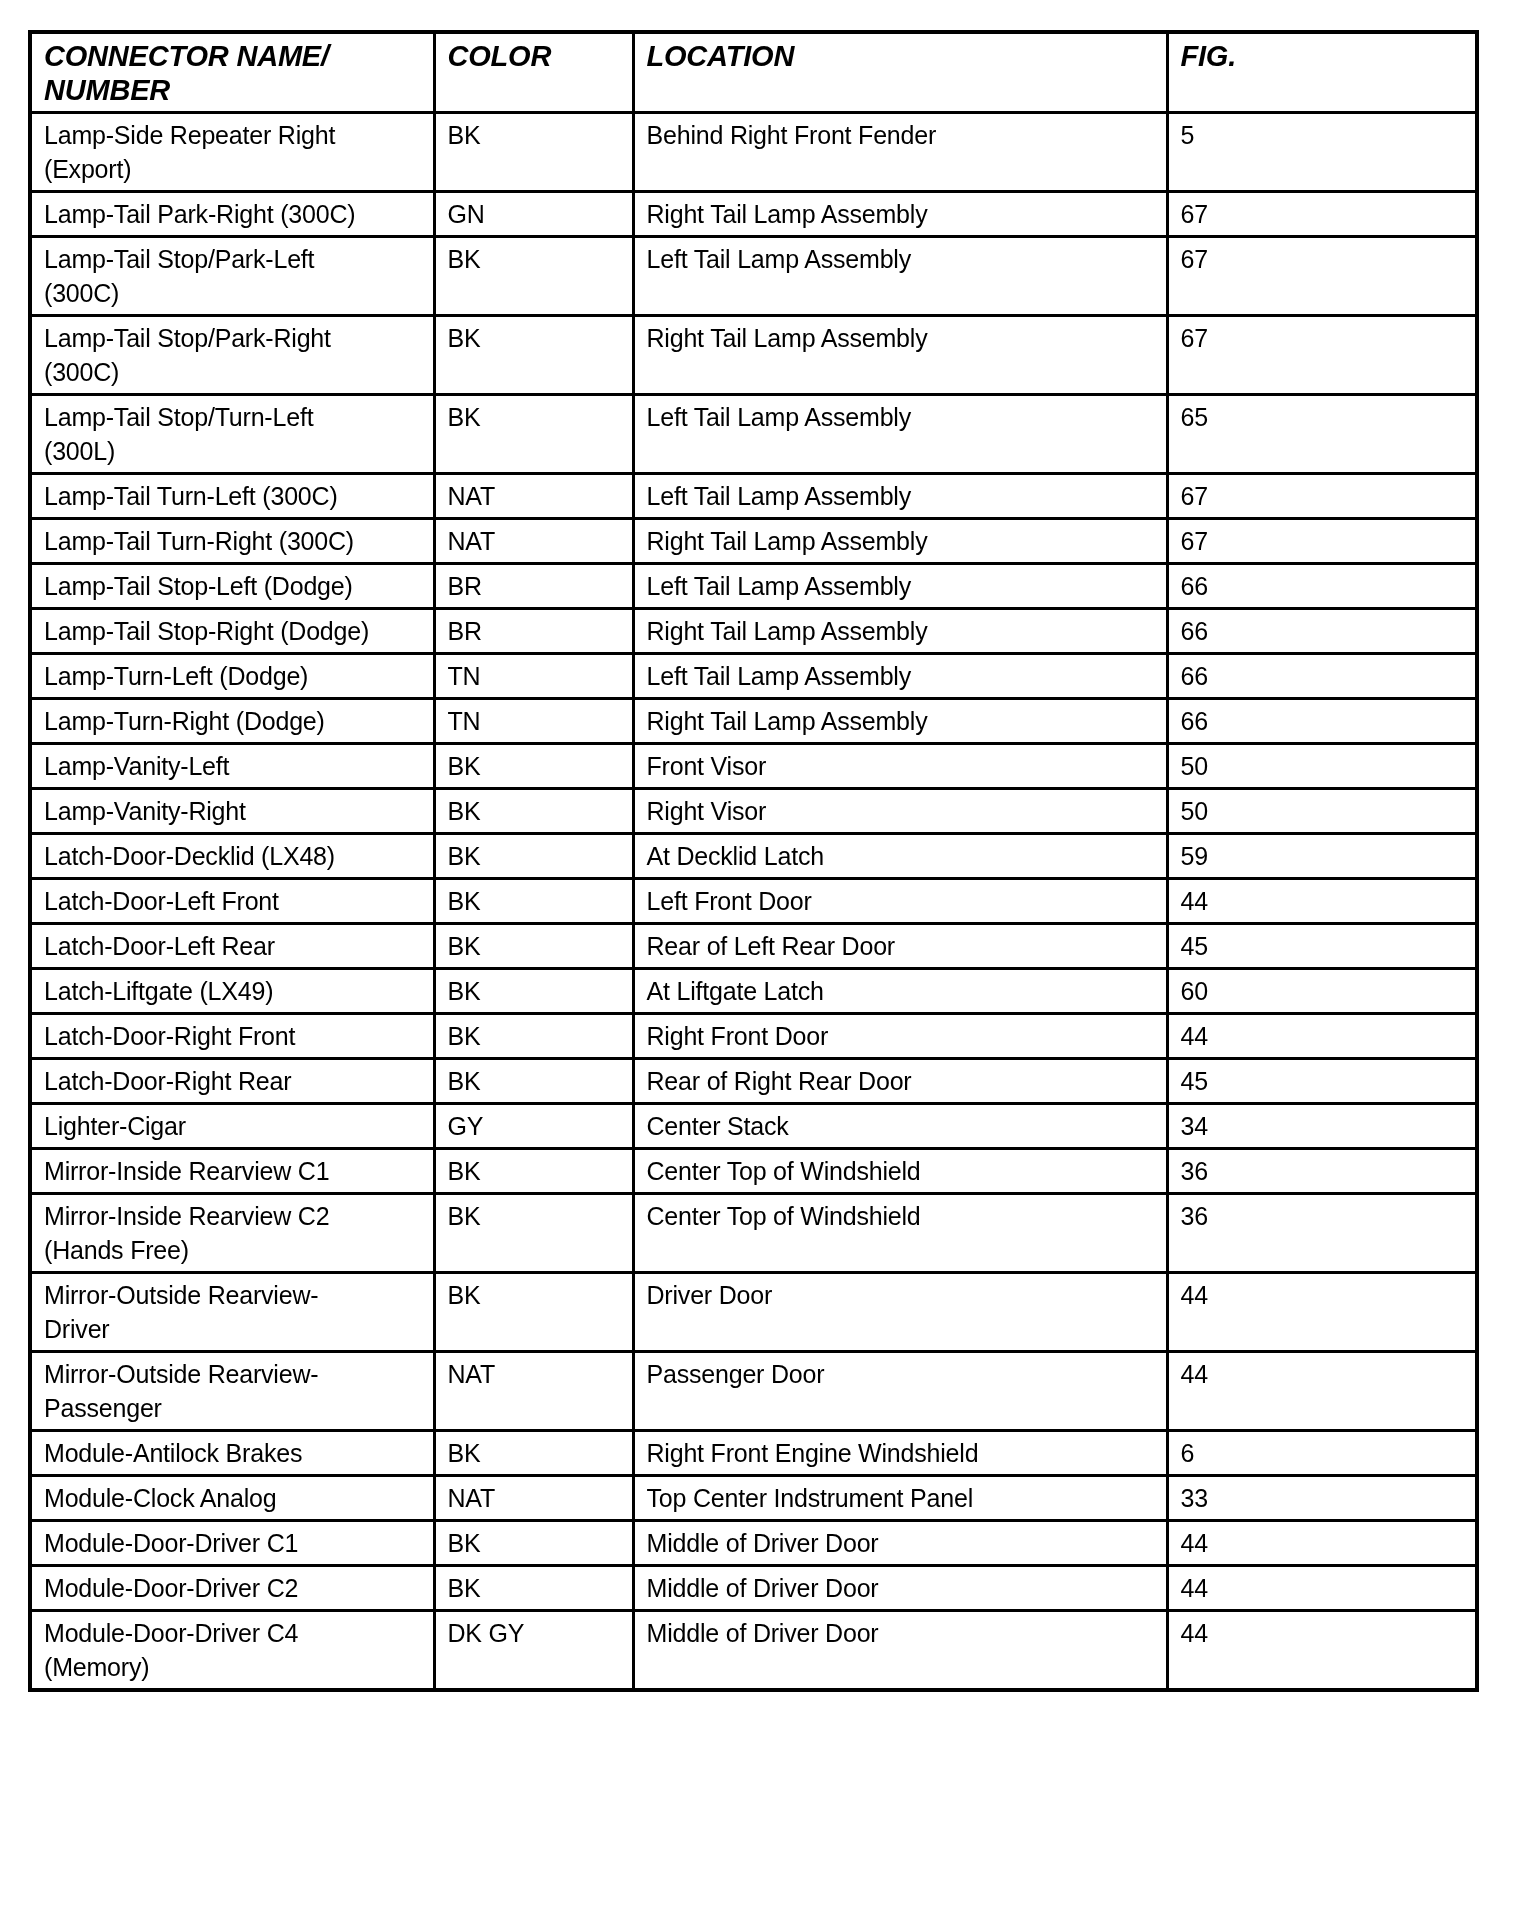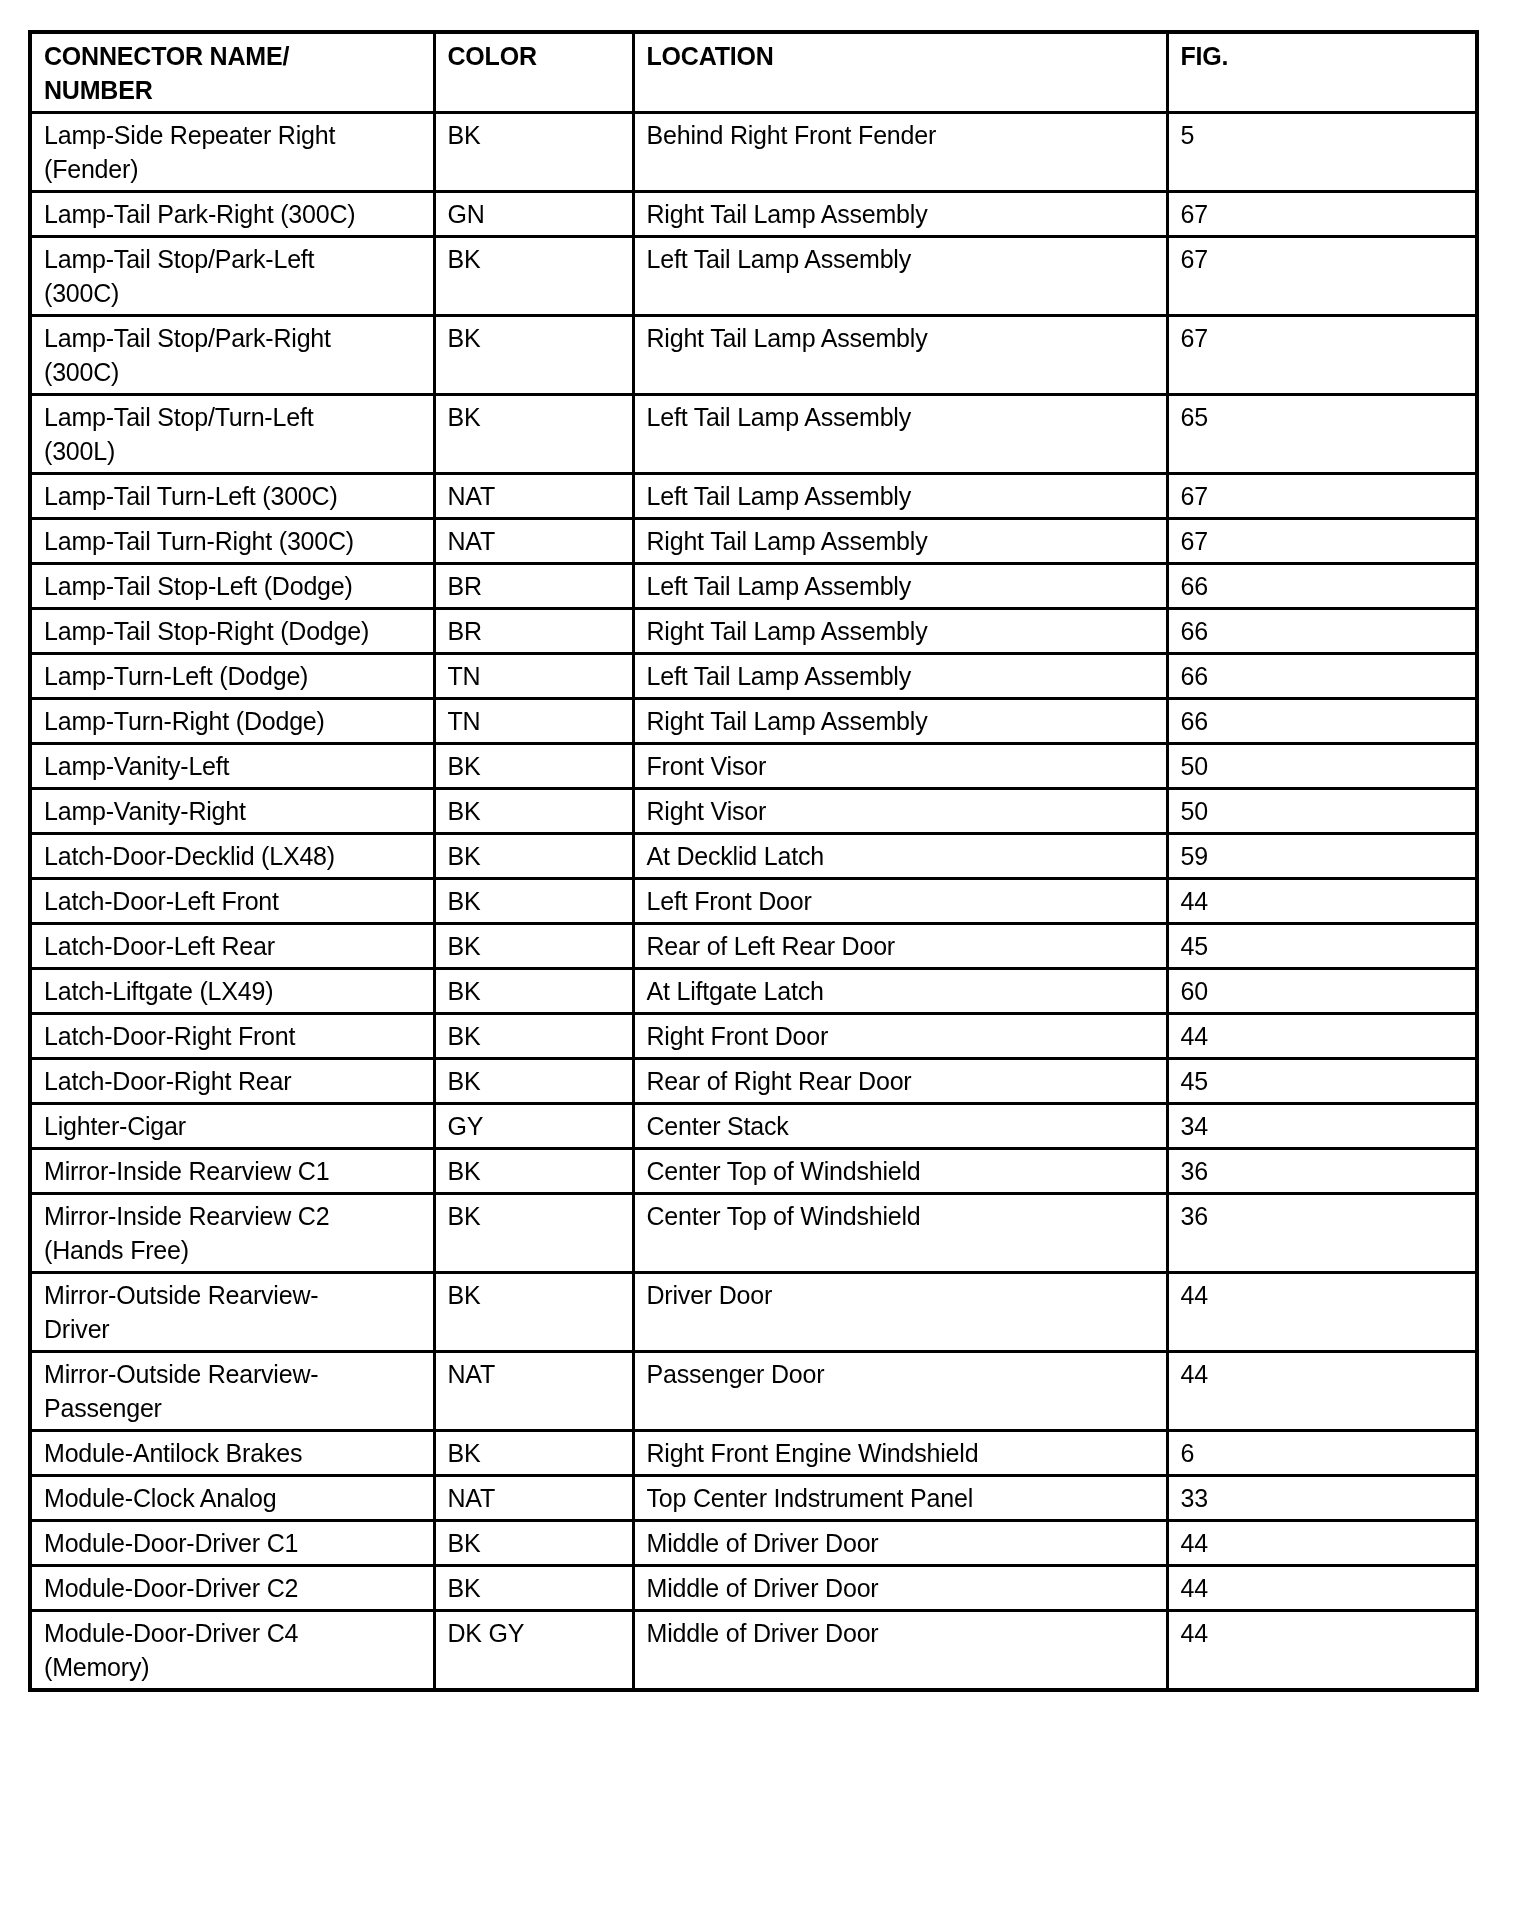--- a/index.html
+++ b/index.html
@@ -33,23 +33,24 @@
       border: 3px solid #000;
       vertical-align: top;
       text-align: left;
       padding: 4px 10px 4px 12px;
       font-size: 25px;
       line-height: 34px;
       letter-spacing: -0.2px;
     }
     table.connector-table th {
       font-weight: bold;
-      font-size: 25px;
+      font-size: 29px;
       height: 68px;
       padding-top: 5px;
+      font-style: italic;
     }
     table.connector-table tr.single td { height: 34px; }
     table.connector-table tr.double td { height: 68px; }
     .cell-text { display: block; white-space: pre-line; }
   </style>
 </head>
 <body>
 
 <table class="connector-table">
   <colgroup>
@@ -72,21 +73,21 @@
         </th>
       <th>
           <span class="cell-text">FIG.</span>
         </th>
     </tr>
   </thead>
   <tbody id="table-body">
       <tr class="double">
         <td>
           <span class="cell-text">Lamp-Side Repeater Right
-(Fender)</span>
+(Export)</span>
         </td>
         <td>
           <span class="cell-text">BK</span>
         </td>
         <td>
           <span class="cell-text">Behind Right Front Fender</span>
         </td>
         <td>
           <span class="cell-text">5</span>
         </td>

